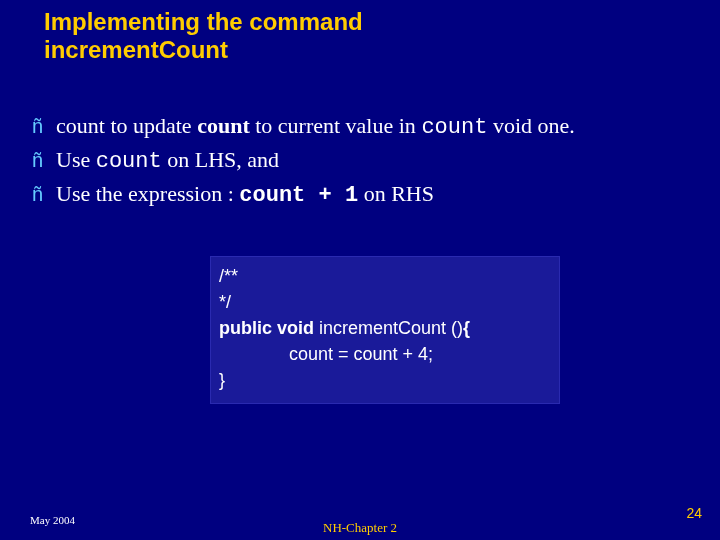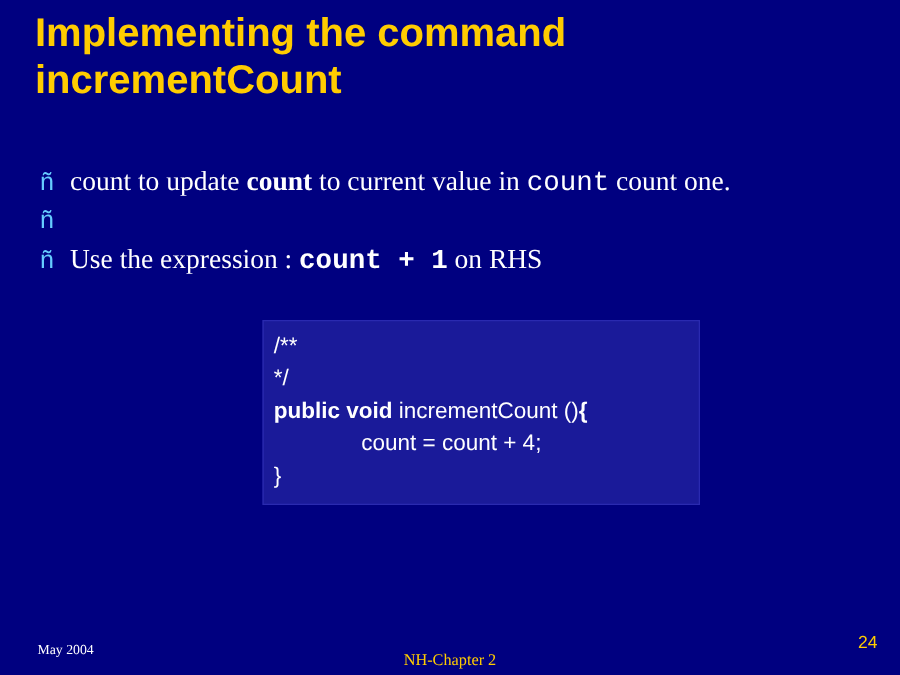--- a/index.html
+++ b/index.html
@@ -8,23 +8,23 @@
     height: 540px;
     background: #000080;
     font-family: "Times New Roman", serif;
     position: relative;
     overflow: hidden;
   }
   .title {
     color: #ffcc00;
     font-family: "Comic Sans MS", cursive, sans-serif;
     font-weight: bold;
-    font-size: 32px;
+    font-size: 24px;
     line-height: 1.15;
-    padding: 8px 0 0 28px;
+    padding: 8px 0 0 44px;
   }
   .bullets {
     margin-top: 48px;
     padding-left: 32px;
   }
   .bullet-row {
     display: flex;
     align-items: baseline;
     color: #ffffff;
     font-size: 22px;
@@ -88,25 +88,28 @@
 
 <div class="title">
   <span>Implementing the command</span><br>
   <span>incrementCount</span>
 </div>
 
 <div class="bullets">
   <div class="bullet-row">
     <span class="bullet-marker">ñ</span>
     <span>
-      <span>count to update </span><span class="bold">count</span><span> to current value in </span><span class="mono">count</span><span> count one.</span>
+      <span>count to update </span><span class="bold">count</span><span> to current value in </span><span class="mono">count</span><span> void one.</span>
     </span>
   </div>
   <div class="bullet-row">
     <span class="bullet-marker">ñ</span>
+    <span>
+      <span>Use </span><span class="mono">count</span><span> on LHS, and</span>
+    </span>
   </div>
   <div class="bullet-row">
     <span class="bullet-marker">ñ</span>
     <span>
       <span>Use the expression :  </span><span class="mono bold">count + 1</span><span>  on RHS</span>
     </span>
   </div>
 </div>
 
 <div class="code-box">

